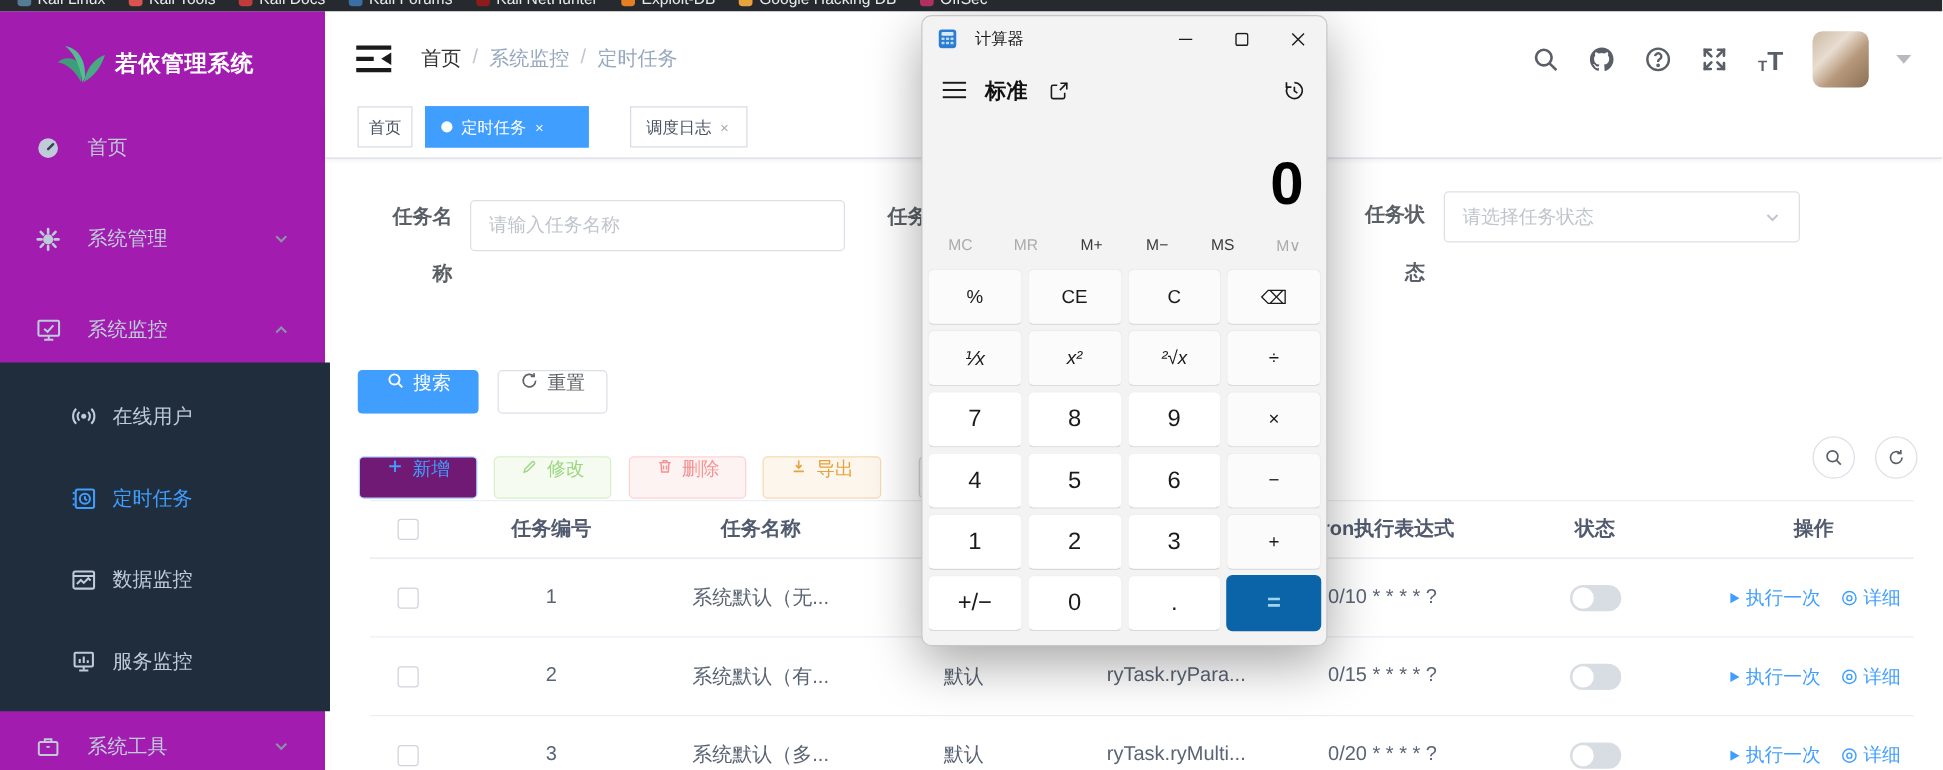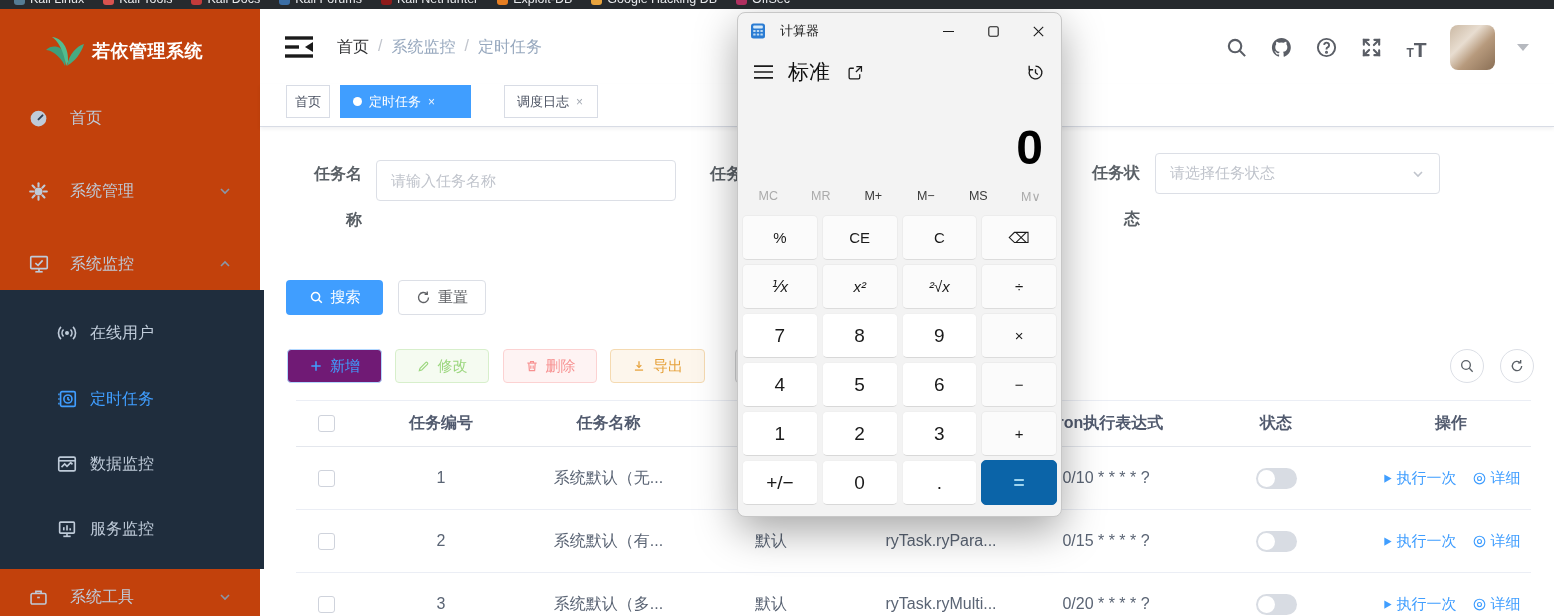--- a/index.html
+++ b/index.html
@@ -6,21 +6,21 @@
   body { font-family:"Liberation Sans","DejaVu Sans",sans-serif; }
   #screen { position:relative; width:1554px; height:616px; background:#fff; overflow:hidden; }
 
   
   .bm-bar { position:absolute; left:0; top:0; width:1554px; height:9px; background:#262a2e; overflow:hidden; z-index:60; }
   .bm-inner { display:flex; align-items:center; height:26px; margin-top:-14px; padding-left:14px; gap:19px; }
   .bm-item { display:flex; align-items:center; gap:5px; color:#e8eaed; font-size:12.5px; white-space:nowrap; }
   .bm-ico { width:11px; height:11px; border-radius:3px; flex:0 0 auto; }
 
   
-  .sidebar { position:absolute; left:0; top:9px; width:260px; height:607px; background:#c2410c; z-index:5; }
+  .sidebar { position:absolute; left:0; top:9px; width:260px; height:607px; background:#a21caf; z-index:5; }
   .logo-row { position:absolute; top:12px; left:0; width:260px; height:60px; display:flex; align-items:center; }
   .logo-ic { margin-left:44px; width:42px; height:38px; }
   .logo-title { margin-left:6px; color:#fff; font-size:18px; font-weight:700; letter-spacing:.5px; }
   .side-item { position:absolute; left:0; width:260px; height:56px; display:flex; align-items:center; color:#bfcbd9; font-size:16px; cursor:pointer; }
   .side-item .s-ic { position:absolute; left:28px; width:22px; height:22px; display:flex; align-items:center; }
   .side-item .s-label { position:absolute; left:70px; }
   .side-item .s-arrow { position:absolute; right:28px; width:14px; height:14px; }
   .side-sub { position:absolute; top:281px; left:0; width:264px; height:279px; background:#1f2d3d; }
   .side-sub .side-item { height:56px; }
   .side-sub .s-ic { left:56px !important; }
@@ -46,21 +46,21 @@
   .tab .dot { width:9px; height:9px; border-radius:50%; background:#fff; }
   .tab .tx { font-size:12px; opacity:.9; cursor:pointer; }
 
   
   .f-label { position:absolute; width:52px; color:#5a6066; font-size:16px; font-weight:600; line-height:46px; text-align:right; word-break:break-all; z-index:4; }
   .f-input { position:absolute; height:41px; border:1px solid #dcdfe6; border-radius:4px; font-size:15px; padding:0 14px; color:#606266; outline:none; background:#fff; z-index:4; font-family:inherit; }
   .f-input::placeholder { color:#c0c4cc; }
   .f-select { position:absolute; height:41px; border:1px solid #dcdfe6; border-radius:4px; background:#fff; display:flex; align-items:center; padding:0 14px; color:#c0c4cc; font-size:15px; cursor:pointer; z-index:4; }
   .f-select .chev { margin-left:auto; width:14px; height:14px; }
 
-  .btn { position:absolute; display:flex; align-items:center; justify-content:center; gap:7px; border-radius:4px; font-size:15px; cursor:pointer; border:1px solid transparent; z-index:4; }
+  .btn { position:absolute; display:flex; justify-content:center; gap:7px; border-radius:4px; font-size:15px; cursor:pointer; border:1px solid transparent; z-index:4;margin-top:16px; }
   .btn-primary { background:#409eff; color:#fff; }
   .btn-plain { background:#fff; color:#606266; border-color:#dcdfe6; }
   .btn-add { background:#701a75; color:#409eff; border-color:#b3d8ff; }
   .btn-edit { background:#f0f9eb; color:#67c23a; border-color:#c2e7b0; opacity:.65; }
   .btn-del { background:#fef0f0; color:#f56c6c; border-color:#fbc4c4; opacity:.75; }
   .btn-export { background:#fdf6ec; color:#e6a23c; border-color:#f5dab1; }
   .btn-log { background:#f4f4f5; color:#909399; border-color:#d3d4d6; }
   .circle-btn { position:absolute; width:34px; height:34px; border-radius:50%; border:1px solid #dcdfe6; background:#fff; display:flex; align-items:center; justify-content:center; color:#5a6066; cursor:pointer; z-index:4; }
 
   
@@ -76,21 +76,21 @@
   .ops { display:flex; gap:15px; color:#409eff; font-size:15px; }
   .op { display:flex; align-items:center; gap:4px; cursor:pointer; white-space:nowrap; }
 
   
   .calc { position:absolute; left:737px; top:12px; width:325px; height:505px; background:#f3f3f3; border:1px solid #c7c7c7; border-radius:8px; box-shadow:0 14px 42px rgba(0,0,0,.35); z-index:50; overflow:hidden; }
   .c-titlebar { height:36px; display:flex; }
   .c-title { margin-left:12px; font-size:13px; color:#1a1a1a; display:flex; align-items:center; gap:14px; }
   .c-winbtns { margin-left:auto; display:flex; height:36px; }
   .c-winbtn { width:45px; height:36px; display:flex; align-items:center; justify-content:center; cursor:pointer; color:#1a1a1a; }
   .c-menurow { height:46px; display:flex; align-items:center; padding:0 16px; }
-  .c-mode { margin-left:15px; font-size:21px; font-weight:400; color:#111; }
+  .c-mode { margin-left:15px; font-size:17px; font-weight:700; color:#111; }
   .c-pin { margin-left:17px; }
   .c-history { margin-left:auto; }
   .c-display { height:86px; display:flex; align-items:flex-end; justify-content:flex-end; padding:0 18px 6px; font-size:48px; font-weight:600; color:#000; }
   .c-mem { height:30px; display:flex; padding:0 4px; align-items:center; }
   .c-mem span { flex:1; text-align:center; font-size:12.5px; color:#3a3a3a; cursor:pointer; }
   .c-mem span.dis { color:#ababab; }
   .c-grid { display:grid; grid-template-columns:repeat(4,1fr); gap:4px; padding:4px; }
   .cbtn { height:45px; border-radius:5px; border:1px solid #ececec; border-bottom-color:#dcdcdc; background:#fbfbfb; font-size:15px; color:#1a1a1a; cursor:pointer; display:flex; align-items:center; justify-content:center; font-family:inherit; }
   .cbtn.num { background:#ffffff; border-color:#f0f0f0; border-bottom-color:#d8d8d8; font-size:19px; }
   .cbtn.eq { background:#0b64a8; border-color:#0b64a8; color:#9fd4ee; font-size:19px; font-weight:700; }

